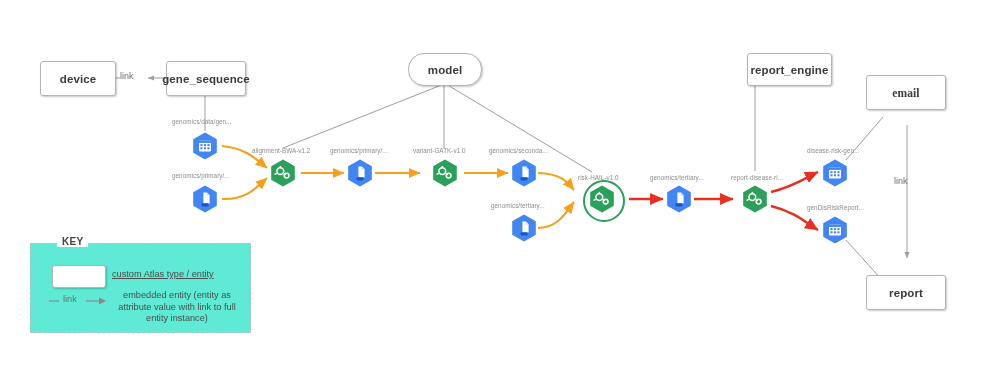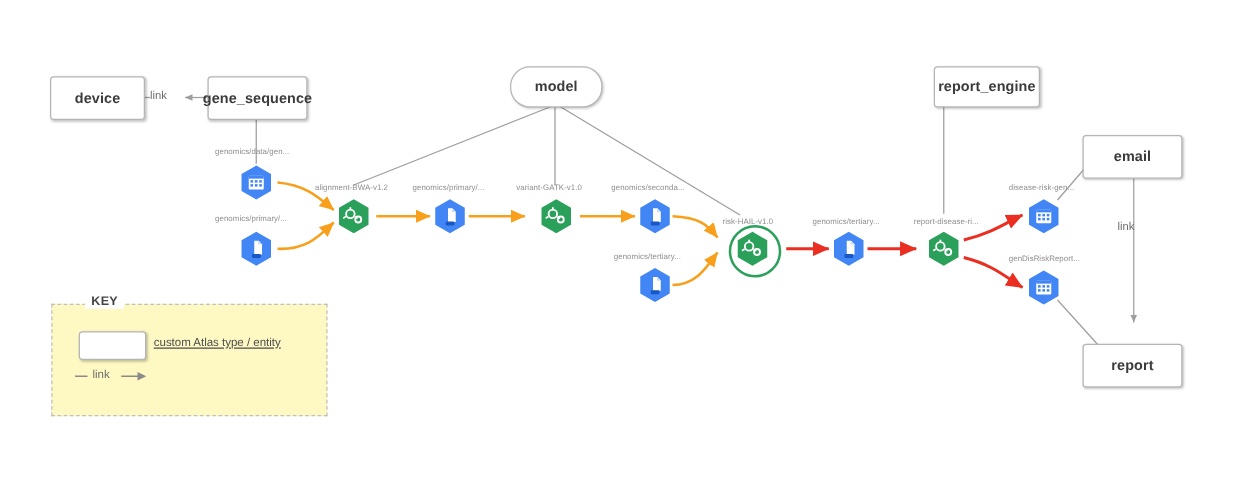--- a/index.html
+++ b/index.html
@@ -17,22 +17,22 @@
 
   
   .node{position:absolute;width:30px;height:30px;}
   .node .hex{position:absolute;left:0;top:0;width:30px;height:30px;}
   .nlabel{position:absolute;font-size:6.3px;color:#8e8e8e;white-space:nowrap;
           letter-spacing:.05px;}
   .halo{position:absolute;width:38px;height:38px;border-radius:50%;
         border:2px solid #2aa05a;background:#ffffff;}
 
   
-  #key{position:absolute;left:41px;top:243px;width:219px;height:88px;
-       border:1px dashed #c0c0c0;background:#fef9c3;}
+  #key{position:absolute;left:30px;top:243px;width:219px;height:88px;
+       border:1px dashed #c0c0c0;background:#5eead4;}
   #key .ktitle{position:absolute;left:26px;top:-8px;background:#fff;padding:0 5px;
         font-size:10px;font-weight:bold;color:#444;letter-spacing:.3px;}
   #key .kbox{position:absolute;left:21px;top:21px;width:52px;height:21px;background:#fff;
         border:1px solid #b5b5b5;border-radius:3px;box-shadow:1px 1px 2px rgba(0,0,0,.22);}
   #key .ktext1{position:absolute;left:81px;top:25px;font-size:9.2px;color:#4d4d4d;text-decoration:underline;}
   #key .klink{position:absolute;left:17px;top:50px;width:62px;height:14px;}
   #key .klink .lbl{position:absolute;left:15px;top:0px;font-size:9.2px;color:#6e6e6e;}
   #key .ktext2{position:absolute;left:81px;top:46px;width:130px;font-size:9.2px;
         color:#4d4d4d;line-height:11.6px;}
 
@@ -98,21 +98,21 @@
   </div>
   <div class="ent" style="left:166px;top:61px;width:78px;height:33px;">
     <span>gene_sequence</span>
   </div>
   <div class="ent" style="left:408px;top:53px;width:72px;height:31px;border-radius:16px;">
     <span>model</span>
   </div>
   <div class="ent" style="left:747px;top:53px;width:83px;height:31px;">
     <span>report_engine</span>
   </div>
-  <div class="ent" style="left:866px;top:108px;width:78px;height:33px;">
+  <div class="ent" style="left:866px;top:75px;width:78px;height:33px;font-family:Liberation Serif, serif;">
     <span>email</span>
   </div>
   <div class="ent" style="left:866px;top:259px;width:78px;height:33px;margin-top:16px;">
     <span>report</span>
   </div>
 
   <div class="edgelabel" style="left:120px;top:71px;">link</div>
   <div class="edgelabel" style="left:894px;top:176px;">link</div>
 
   <div class="nlabel" style="left:172px;top:118px;">genomics/data/gen...</div>
@@ -286,15 +286,16 @@
     <div class="kbox"></div>
     <div class="ktext1">custom Atlas type / entity</div>
     <div class="klink">
       <svg viewBox="0 0 62 14" width="62" height="14">
         <path d="M1,7 L11,7" stroke="#8a8a8a" stroke-width="1.2" fill="none"></path>
         <path d="M38,7 L52,7" stroke="#8a8a8a" stroke-width="1.2" fill="none"></path>
         <path d="M51,3.6 L58,7 L51,10.4 z" fill="#8a8a8a"></path>
       </svg>
       <span class="lbl">link</span>
     </div>
+    <div class="ktext2">embedded entity (entity as attribute value with link to full entity instance)</div>
   </div>
 
 </div>
 
 </body></html>

